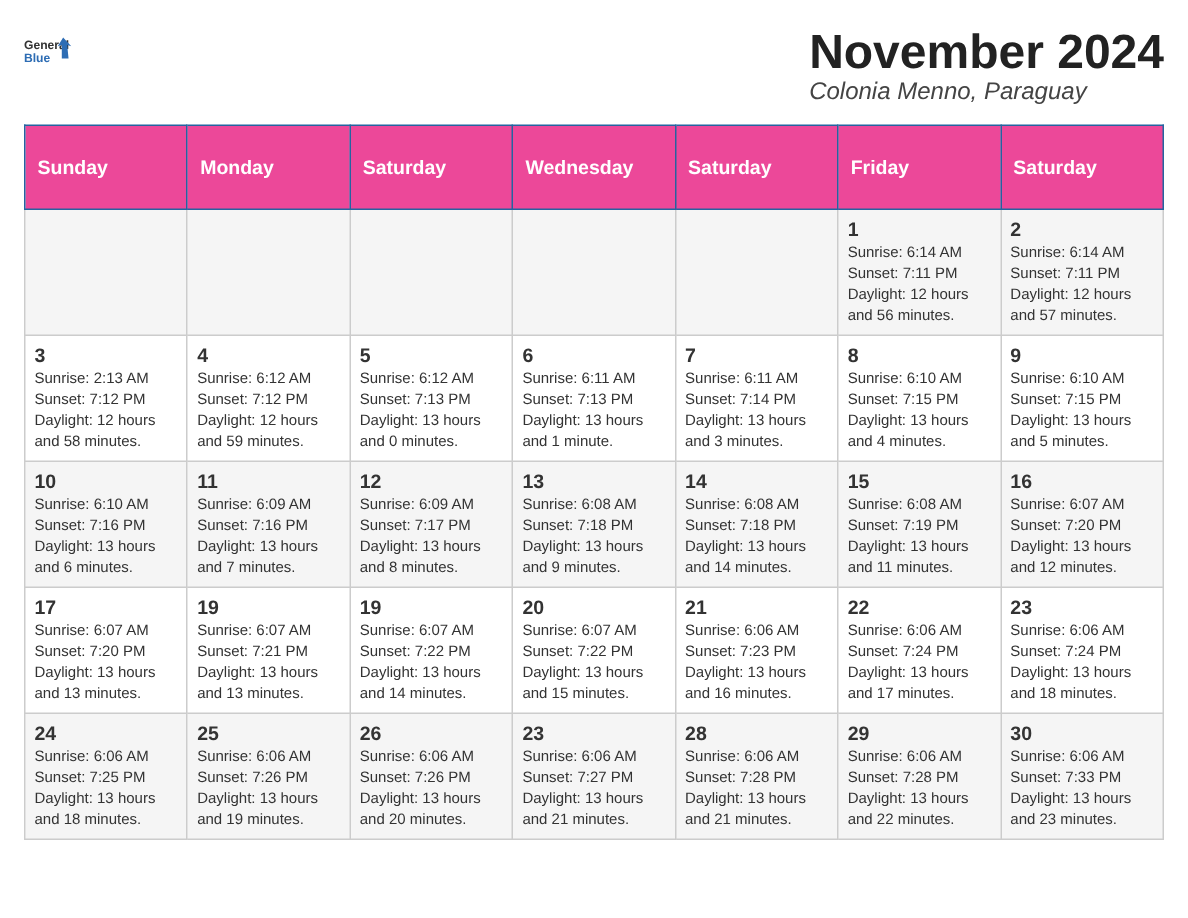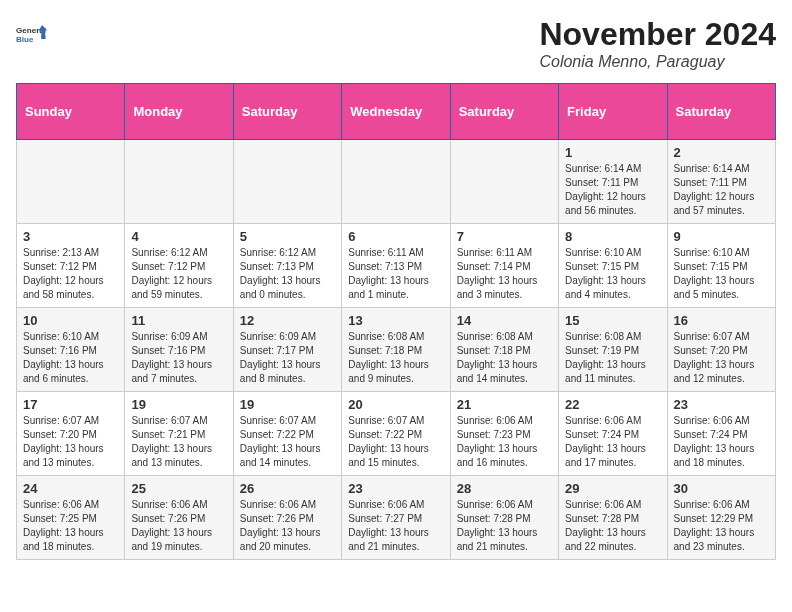--- a/index.html
+++ b/index.html
@@ -355,19 +355,19 @@
           <div class="day-info">
             <div>Sunrise: 6:06 AM</div>
             <div>Sunset: 7:28 PM</div>
             <div>Daylight: 13 hours and 22 minutes.</div>
           </div>
         </td>
         <td>
           <div class="day-number">30</div>
           <div class="day-info">
             <div>Sunrise: 6:06 AM</div>
-            <div>Sunset: 12:29 PM</div>
+            <div>Sunset: 7:33 PM</div>
             <div>Daylight: 13 hours and 23 minutes.</div>
           </div>
         </td>
       </tr>
     </tbody>
 </table>
 
 </body></html>

